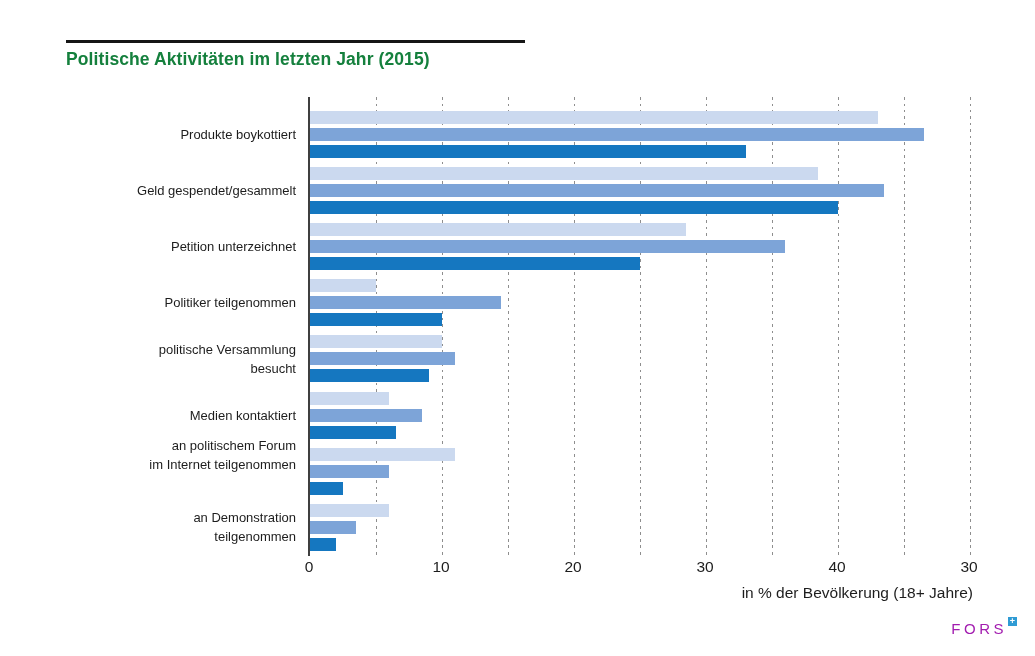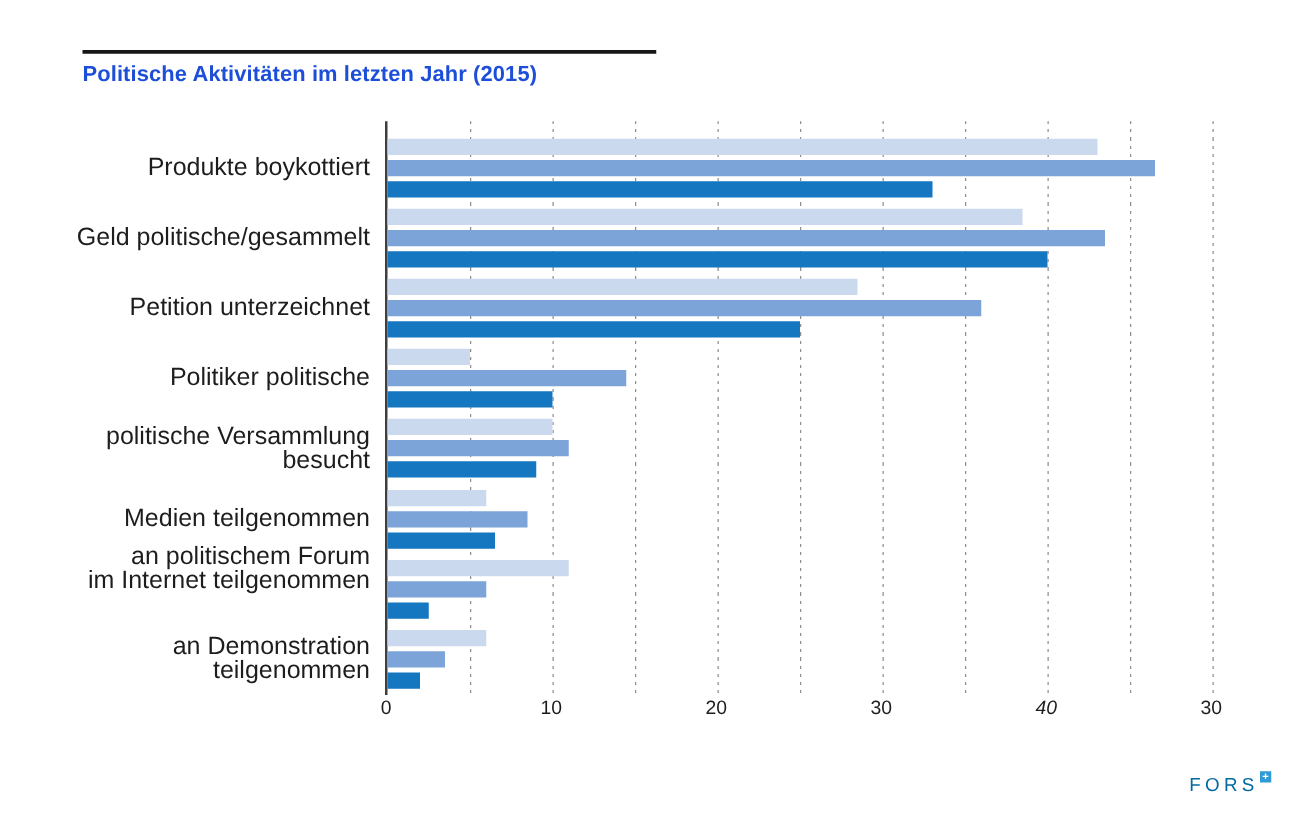--- a/index.html
+++ b/index.html
@@ -17,40 +17,40 @@
     left: 66px; top: 40px;
     width: 459px; height: 3px;
     background: #161616;
   }
   .chart-title {
     position: absolute;
     left: 66px; top: 49px;
     margin: 0;
     font-size: 17.5px;
     font-weight: bold;
-    color: #1d4ed8;
+    color: #15803d;
     letter-spacing: 0.1px;
   }
   .plot {
     position: absolute;
     left: 308px; top: 97px;
     width: 660px; height: 459px;
     border-left: 2px solid #3f3f3f;
   }
   .gridline {
     position: absolute;
     top: 0; width: 1px; height: 100%;
     background: repeating-linear-gradient(to bottom, #8e8e8e 0 2.5px, transparent 2.5px 6.5px);
   }
   .bar { position: absolute; left: 0; height: 13px; }
   .category-label {
     position: absolute;
     left: 30px; width: 266px;
     text-align: right;
-    font-size: 20px;
+    font-size: 13px;
     line-height: 19px;
     color: #1d1d1d;
     white-space: pre-line;
   }
   .x-tick-label {
     position: absolute;
     top: 558px; width: 50px;
     text-align: center;
     font-size: 15.5px;
     color: #1d1d1d;
@@ -74,21 +74,21 @@
   .swatch { width: 16px; height: 16px; display: inline-block; }
   .logo {
     position: absolute;
     right: 18px; top: 620px;
     display: flex;
     align-items: flex-start;
   }
   .logo-text {
     font-size: 15px;
     letter-spacing: 3.5px;
-    color: #0369a1;
+    color: #a21caf;
     font-weight: 400;
   }
   .logo-plus {
     width: 9px; height: 9px;
     background: #2f9bd4;
     color: #ffffff;
     font-size: 9px;
     font-weight: bold;
     line-height: 9px;
     text-align: center;
@@ -137,40 +137,41 @@
       <div class="bar" style="top: 350.6px; width: 145.2px; background: rgb(203, 217, 239);"></div>
       <div class="bar" style="top: 367.6px; width: 79.2px; background: rgb(125, 164, 216);"></div>
       <div class="bar" style="top: 384.6px; width: 33px; background: rgb(21, 119, 192);"></div>
       <div class="bar" style="top: 406.7px; width: 79.2px; background: rgb(203, 217, 239);"></div>
       <div class="bar" style="top: 423.7px; width: 46.2px; background: rgb(125, 164, 216);"></div>
       <div class="bar" style="top: 440.7px; width: 26.4px; background: rgb(21, 119, 192);"></div>
     </div>
 
   <div id="cat-labels">
       <div class="category-label" style="top: 125px;">Produkte boykottiert</div>
-      <div class="category-label" style="top: 181.1px;">Geld politische/gesammelt</div>
+      <div class="category-label" style="top: 181.1px;">Geld gespendet/gesammelt</div>
       <div class="category-label" style="top: 237.2px;">Petition unterzeichnet</div>
-      <div class="category-label" style="top: 293.3px;">Politiker politische</div>
+      <div class="category-label" style="top: 293.3px;">Politiker teilgenommen</div>
       <div class="category-label" style="top: 339.9px;">politische Versammlung
 besucht</div>
-      <div class="category-label" style="top: 405.5px;">Medien teilgenommen</div>
+      <div class="category-label" style="top: 405.5px;">Medien kontaktiert</div>
       <div class="category-label" style="top: 436px;">an politischem Forum
 im Internet teilgenommen</div>
       <div class="category-label" style="top: 508.2px;">an Demonstration
 teilgenommen</div>
     </div>
   <div id="tick-labels">
       <div class="x-tick-label" style="left: 284px;">0</div>
       <div class="x-tick-label" style="left: 416px;">10</div>
       <div class="x-tick-label" style="left: 548px;">20</div>
       <div class="x-tick-label" style="left: 680px;">30</div>
-      <div class="x-tick-label" style="left: 812px; font-style: italic;">40</div>
+      <div class="x-tick-label" style="left: 812px;">40</div>
       <div class="x-tick-label" style="left: 944px;">30</div>
     </div>
 
+  <div class="xlabel">in % der Bevölkerung (18+ Jahre)</div>
 
 
   <div class="logo">
     <span class="logo-text">FORS</span>
     <span class="logo-plus">+</span>
   </div>
 
 </div>
 
 </body></html>

